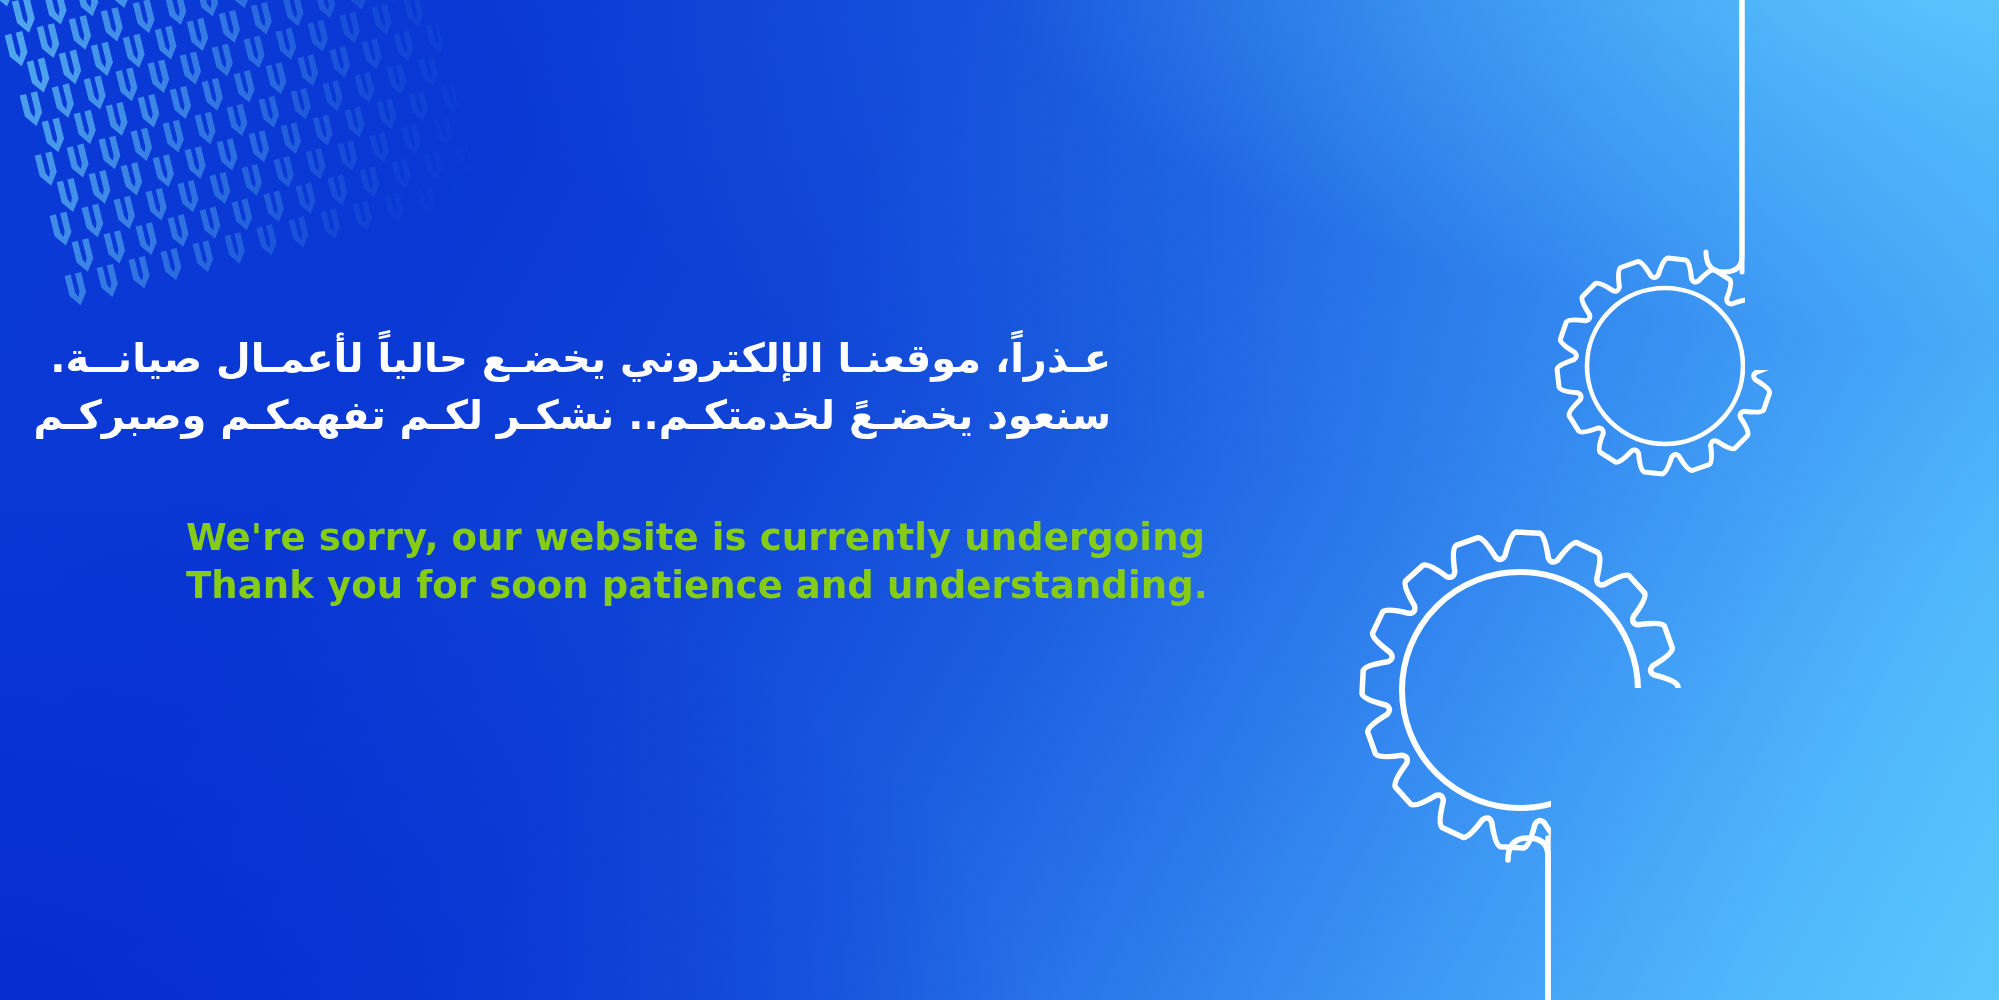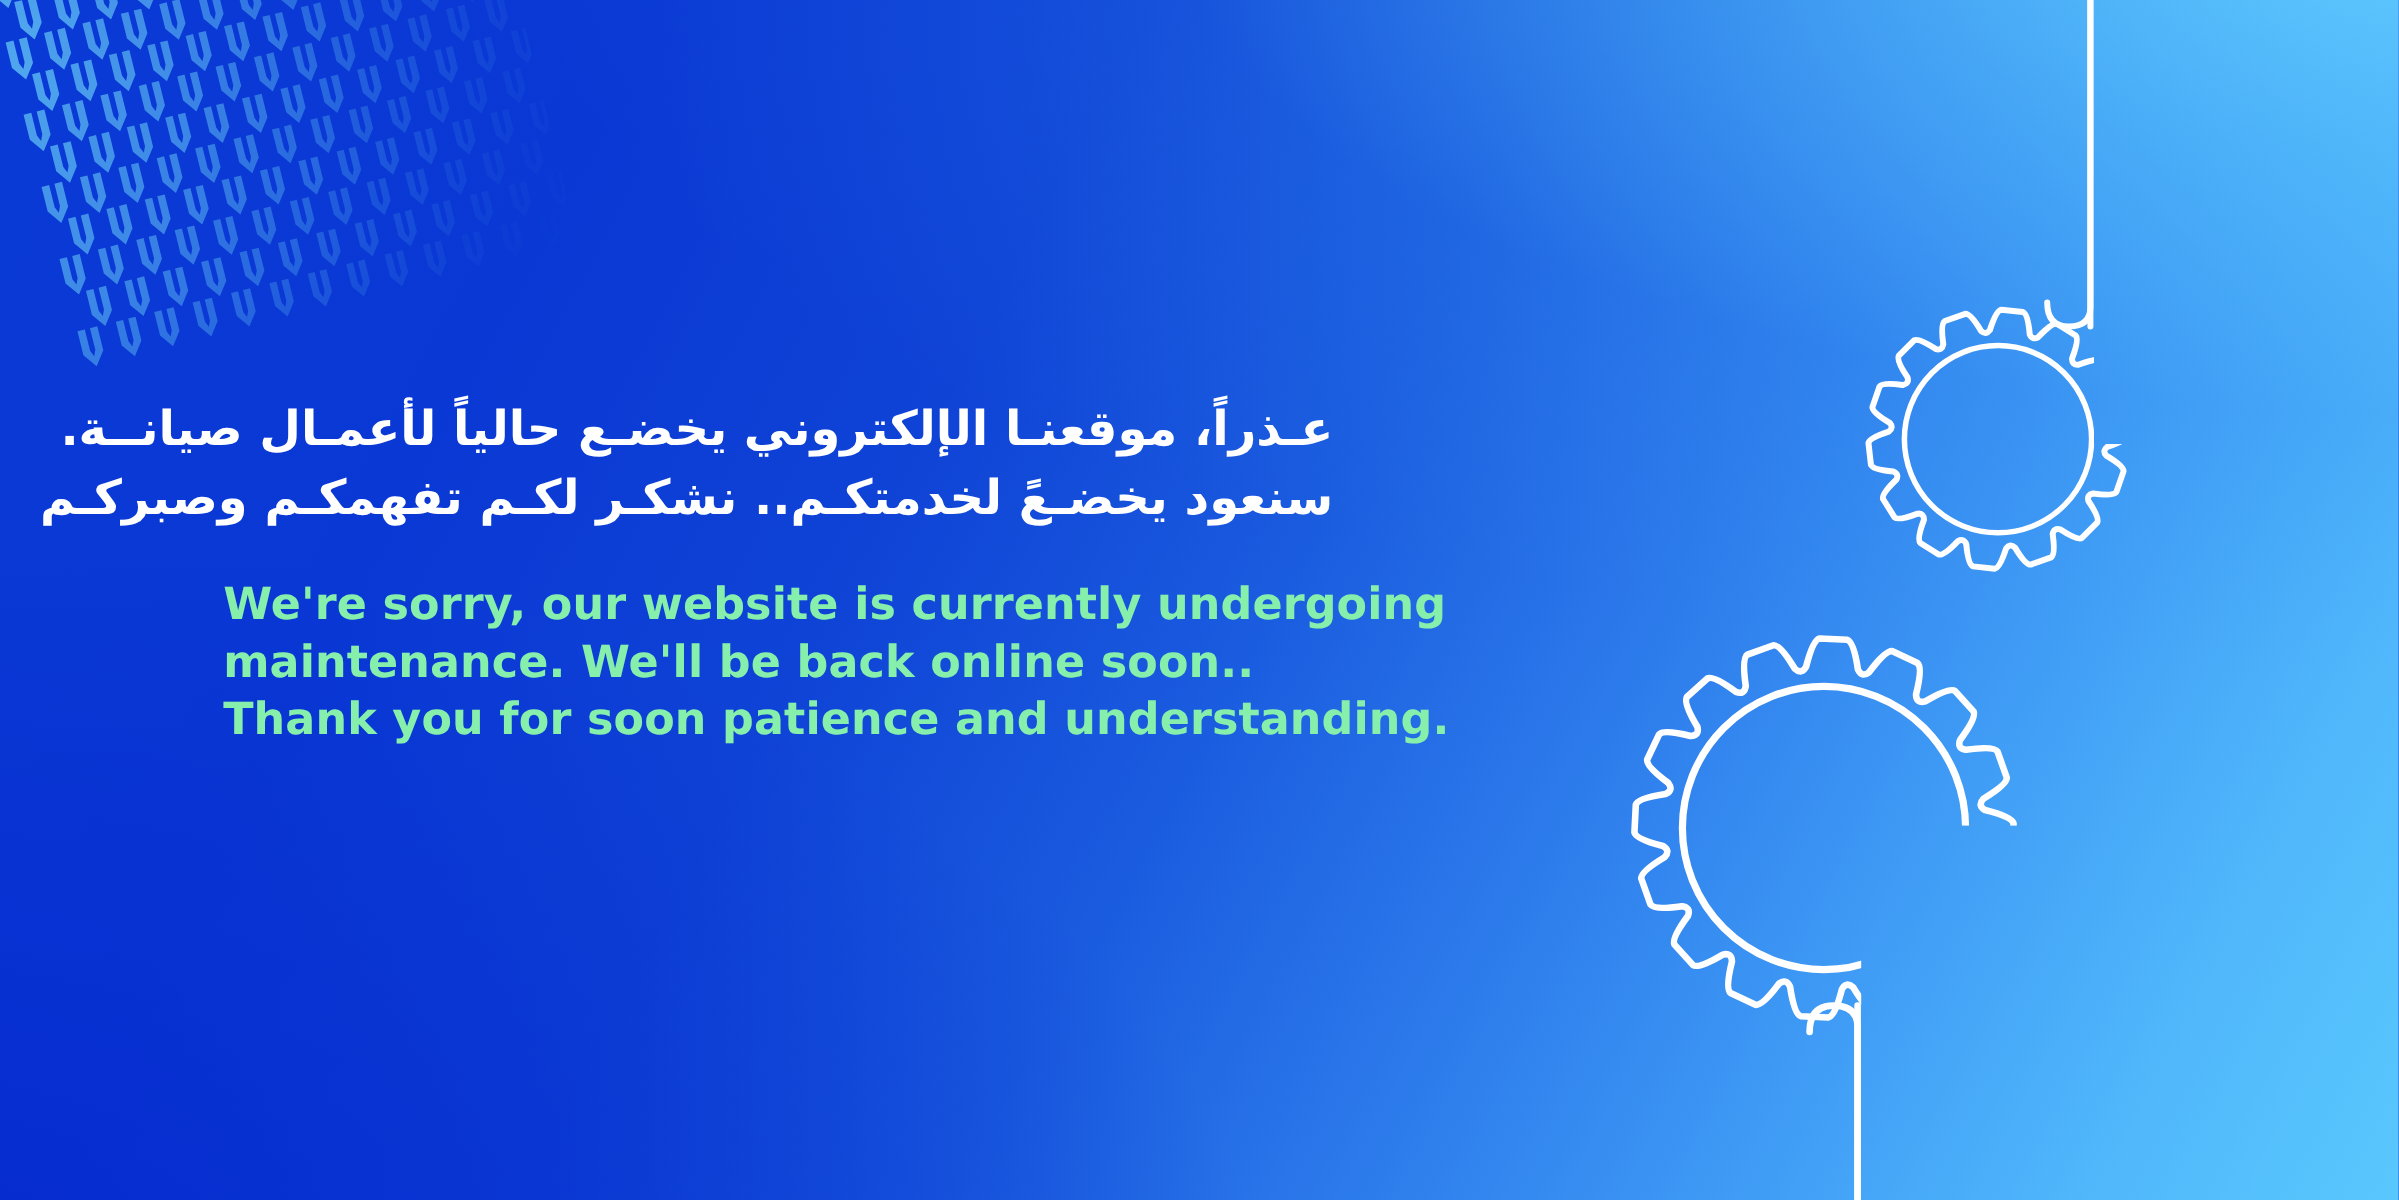--- a/index.html
+++ b/index.html
@@ -78,22 +78,22 @@
     font-size: 40px;
     line-height: 1.42;
     font-weight: 700;
     letter-spacing: 0.2px;
     width: 925px;
     margin-left: 0;
     white-space: nowrap;
   }
   .ar-line { display: block; }
   .en-block {
-    margin-top: 36px;
-    color: #86efac;
+    margin-top: 70px;
+    color: #84cc16;
     font-size: 37px;
     line-height: 1.30;
     font-weight: 700;
     letter-spacing: 0.1px;
     text-align: left;
   }
   .en-line { display: block; white-space: nowrap; }
 </style>
 </head>
 <body>
@@ -288,19 +288,18 @@
 
   <div class="copy">
 
     <div class="ar-block" lang="ar">
       <span class="ar-line">عـذراً، موقعنـا الإلكتروني يخضـع حالياً لأعمـال صيانــة.</span>
       <span class="ar-line">سنعود يخضـعً لخدمتكـم.. نشكـر لكـم تفهمكـم وصبركـم</span>
     </div>
 
     <div class="en-block" lang="en">
       <span class="en-line">We're sorry, our website is currently undergoing</span>
-      <span class="en-line">maintenance. We'll be back online soon..</span>
       <span class="en-line">Thank you for soon patience and understanding.</span>
     </div>
 
   </div>
 
 </div>
 
 </body></html>

